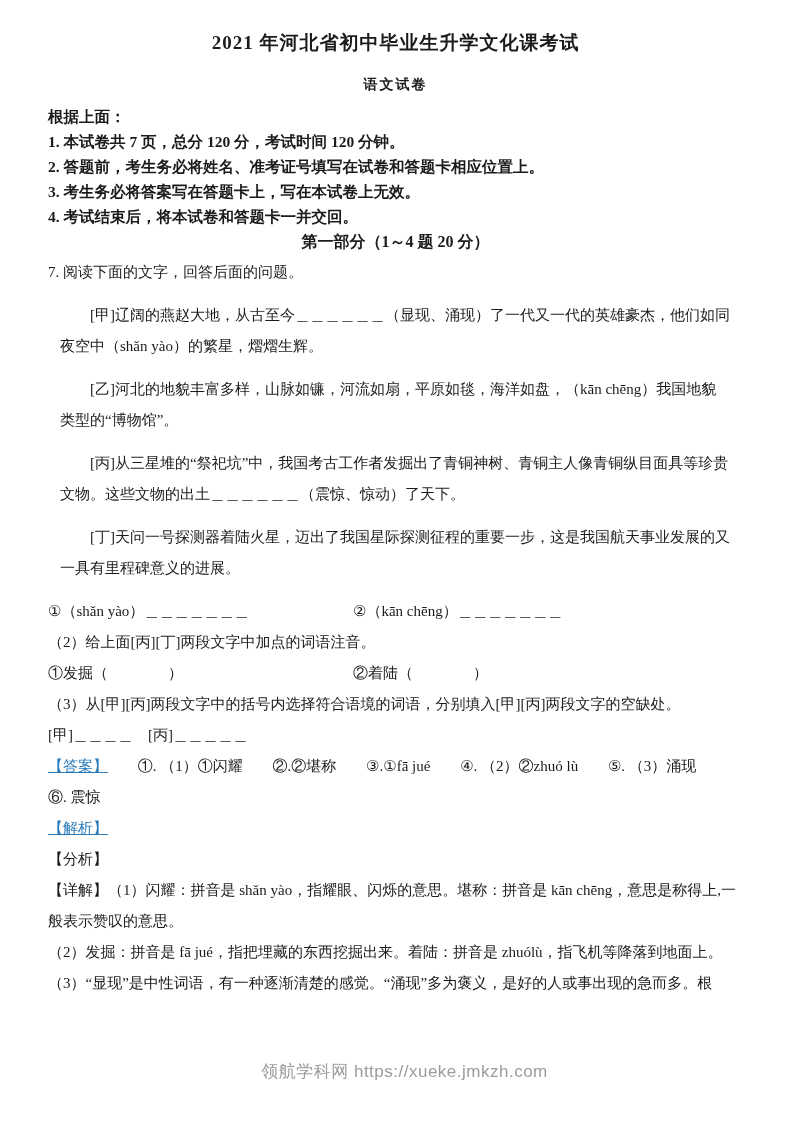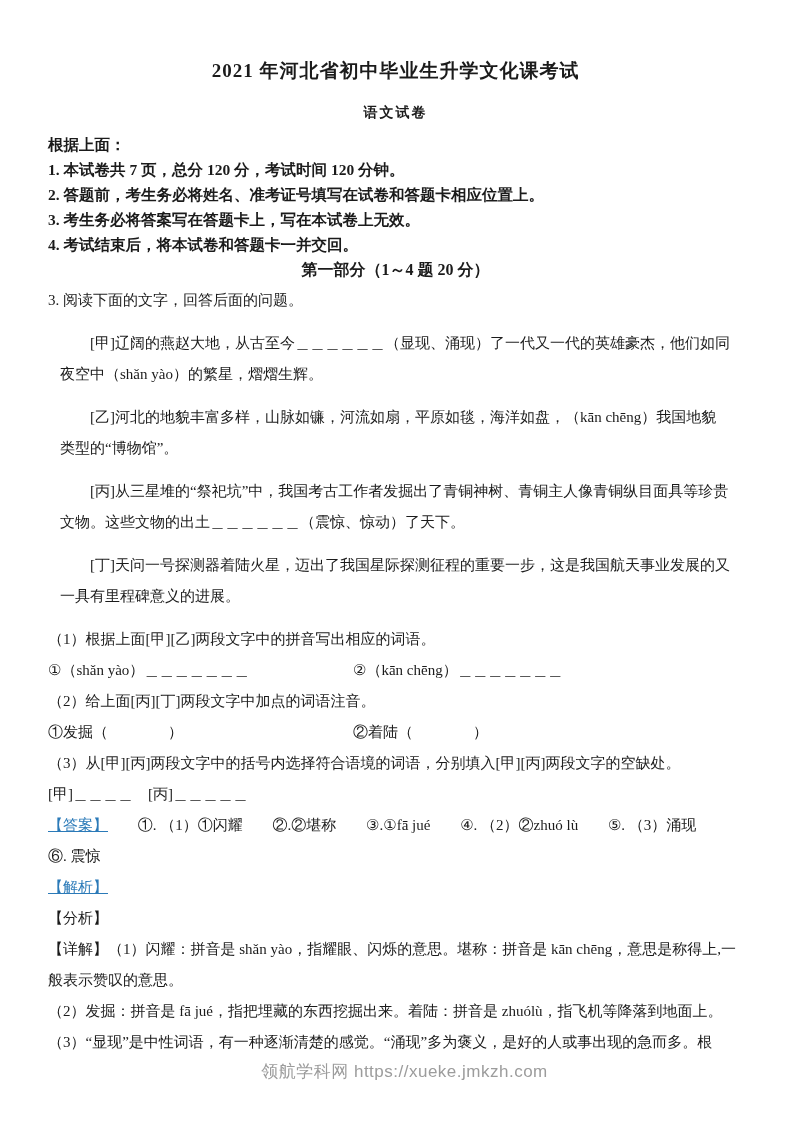--- a/index.html
+++ b/index.html
@@ -2,21 +2,21 @@
 <html><head>
 <meta charset="utf-8">
 <style>
   html, body { margin: 0; padding: 0; background: #ffffff; }
   .page {
     position: relative;
     width: 793px;
     height: 1122px;
     box-sizing: border-box;
     background: #ffffff;
-    padding: 58px 50px 0 48px;
+    padding: 30px 50px 0 48px;
     font-family: "Liberation Serif", "DejaVu Serif", serif;
     color: #1b1b1b;
     overflow: hidden;
   }
   .title-1 {
     text-align: center;
     font-size: 19px;
     font-weight: bold;
     margin: 0 0 20px 0;
     letter-spacing: 1px;
@@ -73,28 +73,27 @@
     <div class="notice-heading">根据上面：</div>
     <div class="notice-item">1. 本试卷共 7 页，总分 120 分，考试时间 120 分钟。</div>
     <div class="notice-item">2. 答题前，考生务必将姓名、准考证号填写在试卷和答题卡相应位置上。</div>
     <div class="notice-item">3. 考生务必将答案写在答题卡上，写在本试卷上无效。</div>
     <div class="notice-item">4. 考试结束后，将本试卷和答题卡一并交回。</div>
   </div>
 
   <div class="section-heading">第一部分（1～4 题 20 分）</div>
 
   <div class="content">
-    <div class="q-intro">3. 阅读下面的文字，回答后面的问题。</div>
+    <div class="q-intro">7. 阅读下面的文字，回答后面的问题。</div>
 
     <p class="passage">[甲]辽阔的燕赵大地，从古至今＿＿＿＿＿＿（显现、涌现）了一代又一代的英雄豪杰，他们如同夜空中（shǎn yào）的繁星，熠熠生辉。</p>
     <p class="passage">[乙]河北的地貌丰富多样，山脉如镰，河流如扇，平原如毯，海洋如盘，（kān chēng）我国地貌类型的“博物馆”。</p>
     <p class="passage">[丙]从三星堆的“祭祀坑”中，我国考古工作者发掘出了青铜神树、青铜主人像青铜纵目面具等珍贵文物。这些文物的出土＿＿＿＿＿＿（震惊、惊动）了天下。</p>
     <p class="passage">[丁]天问一号探测器着陆火星，迈出了我国星际探测征程的重要一步，这是我国航天事业发展的又一具有里程碑意义的进展。</p>
 
-    <div class="subq">（1）根据上面[甲][乙]两段文字中的拼音写出相应的词语。</div>
     <div class="two-col">
       <span class="col-a">①（shǎn yào）＿＿＿＿＿＿＿</span>
       <span class="col-b">②（kān chēng）＿＿＿＿＿＿＿</span>
     </div>
 
     <div class="subq">（2）给上面[丙][丁]两段文字中加点的词语注音。</div>
     <div class="two-col">
       <span class="col-a">①发掘（　　　　）</span>
       <span class="col-b">②着陆（　　　　）</span>
     </div>

